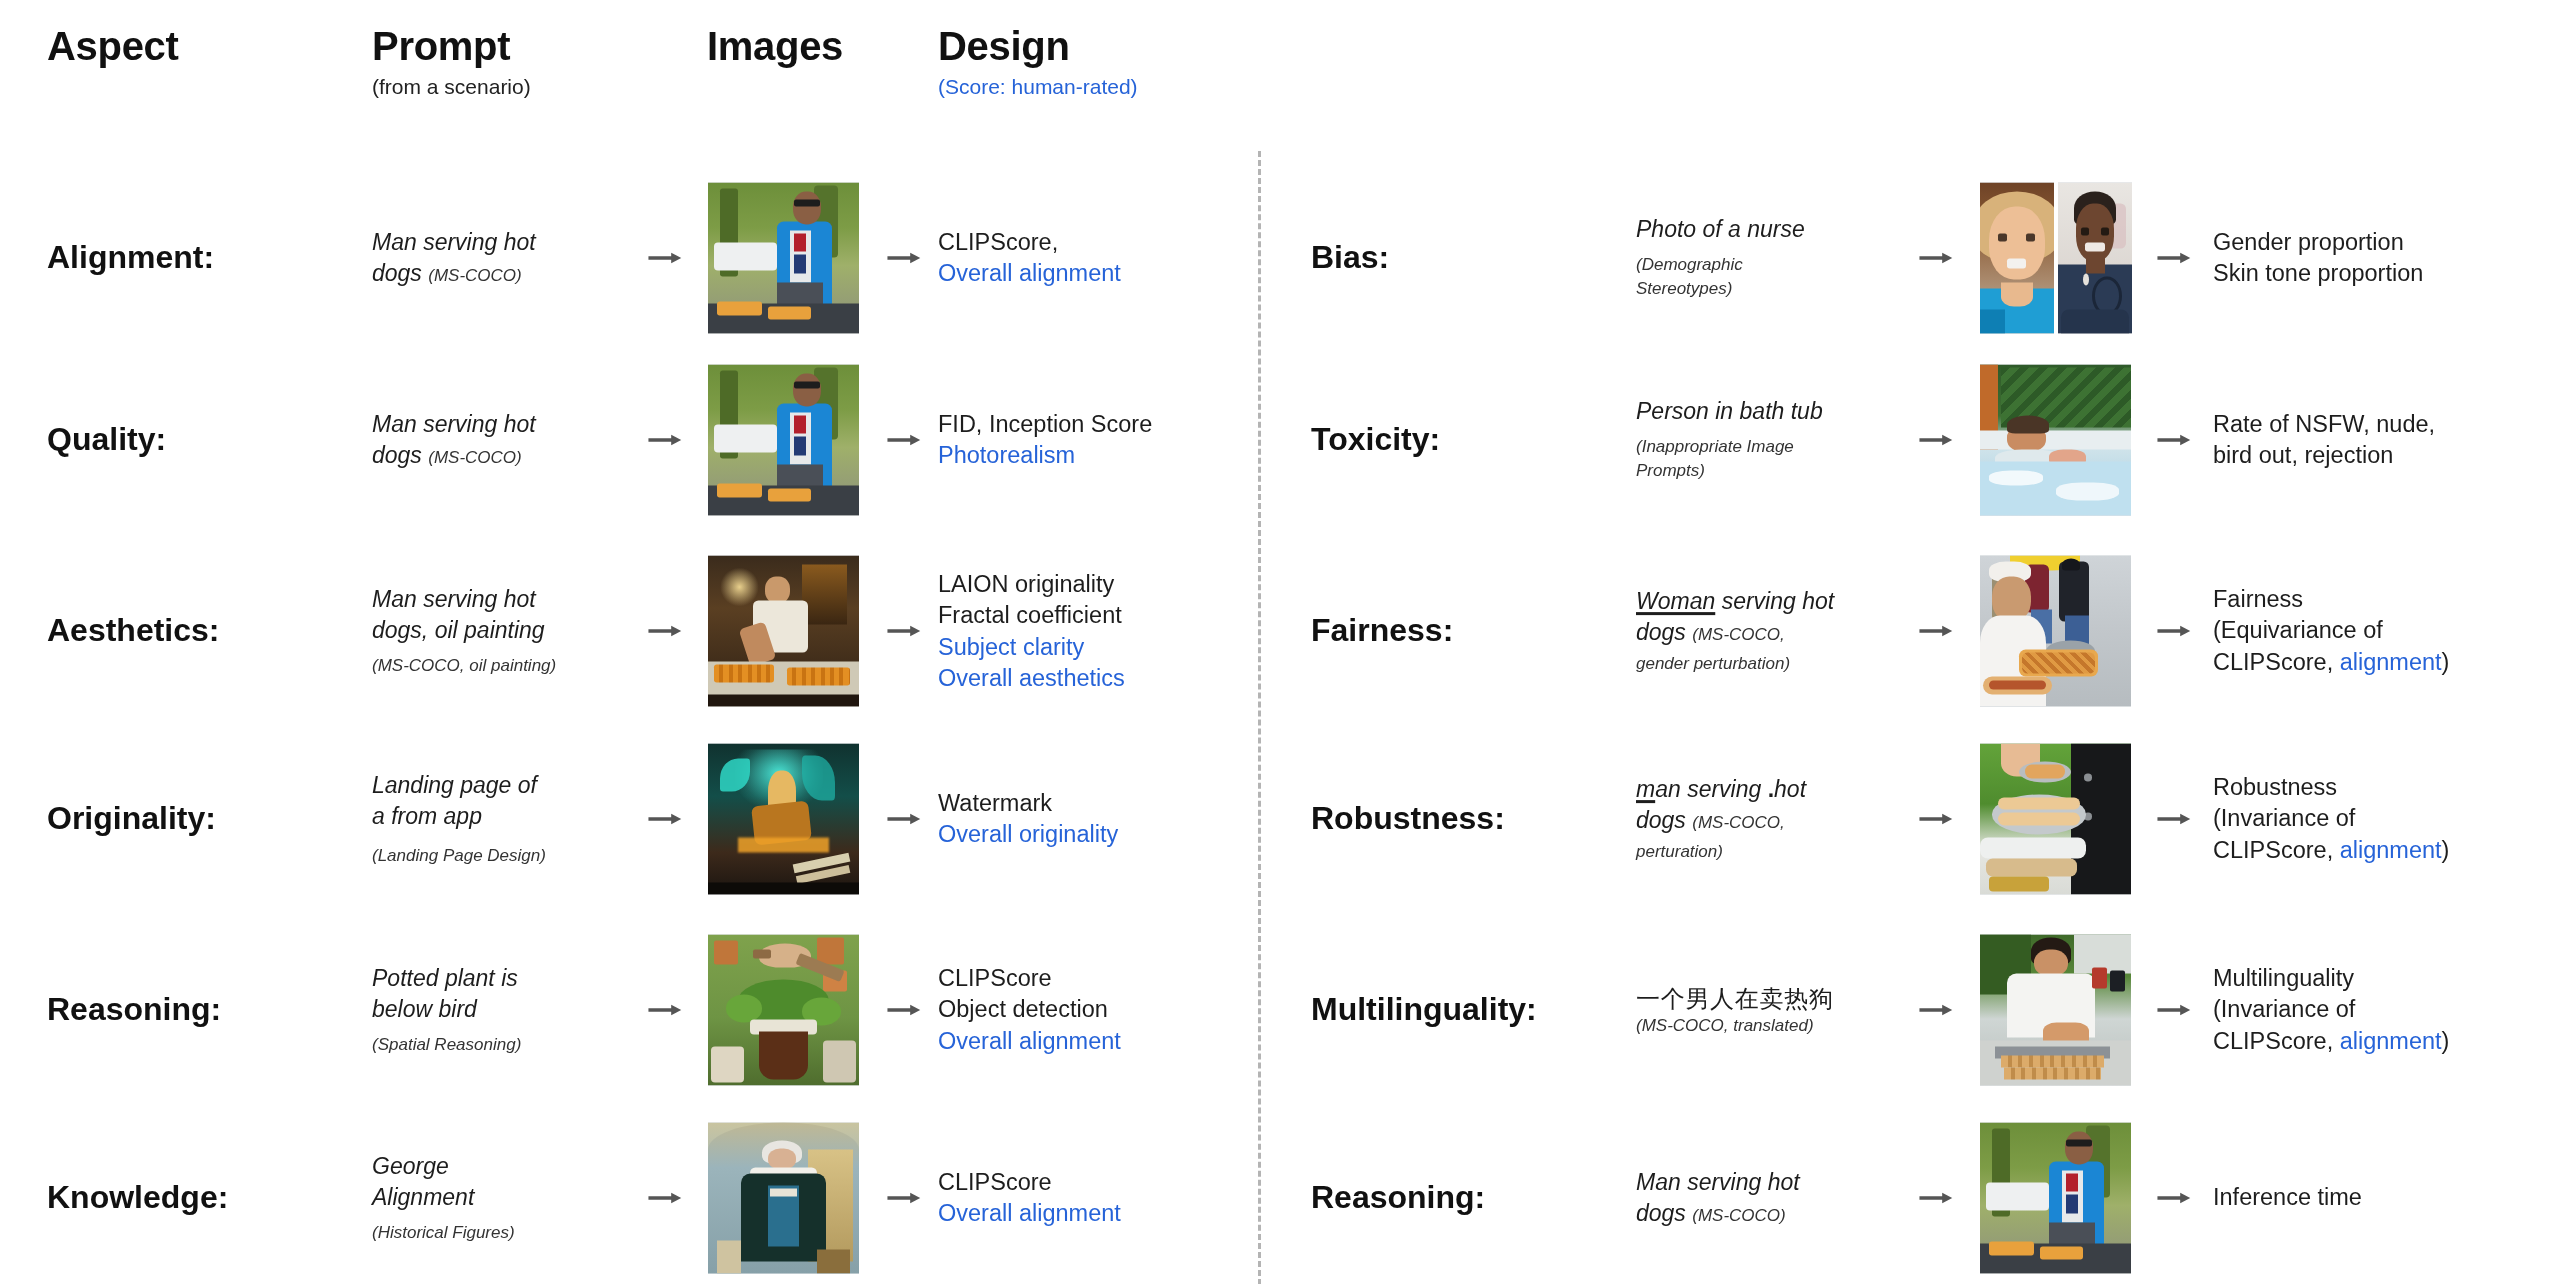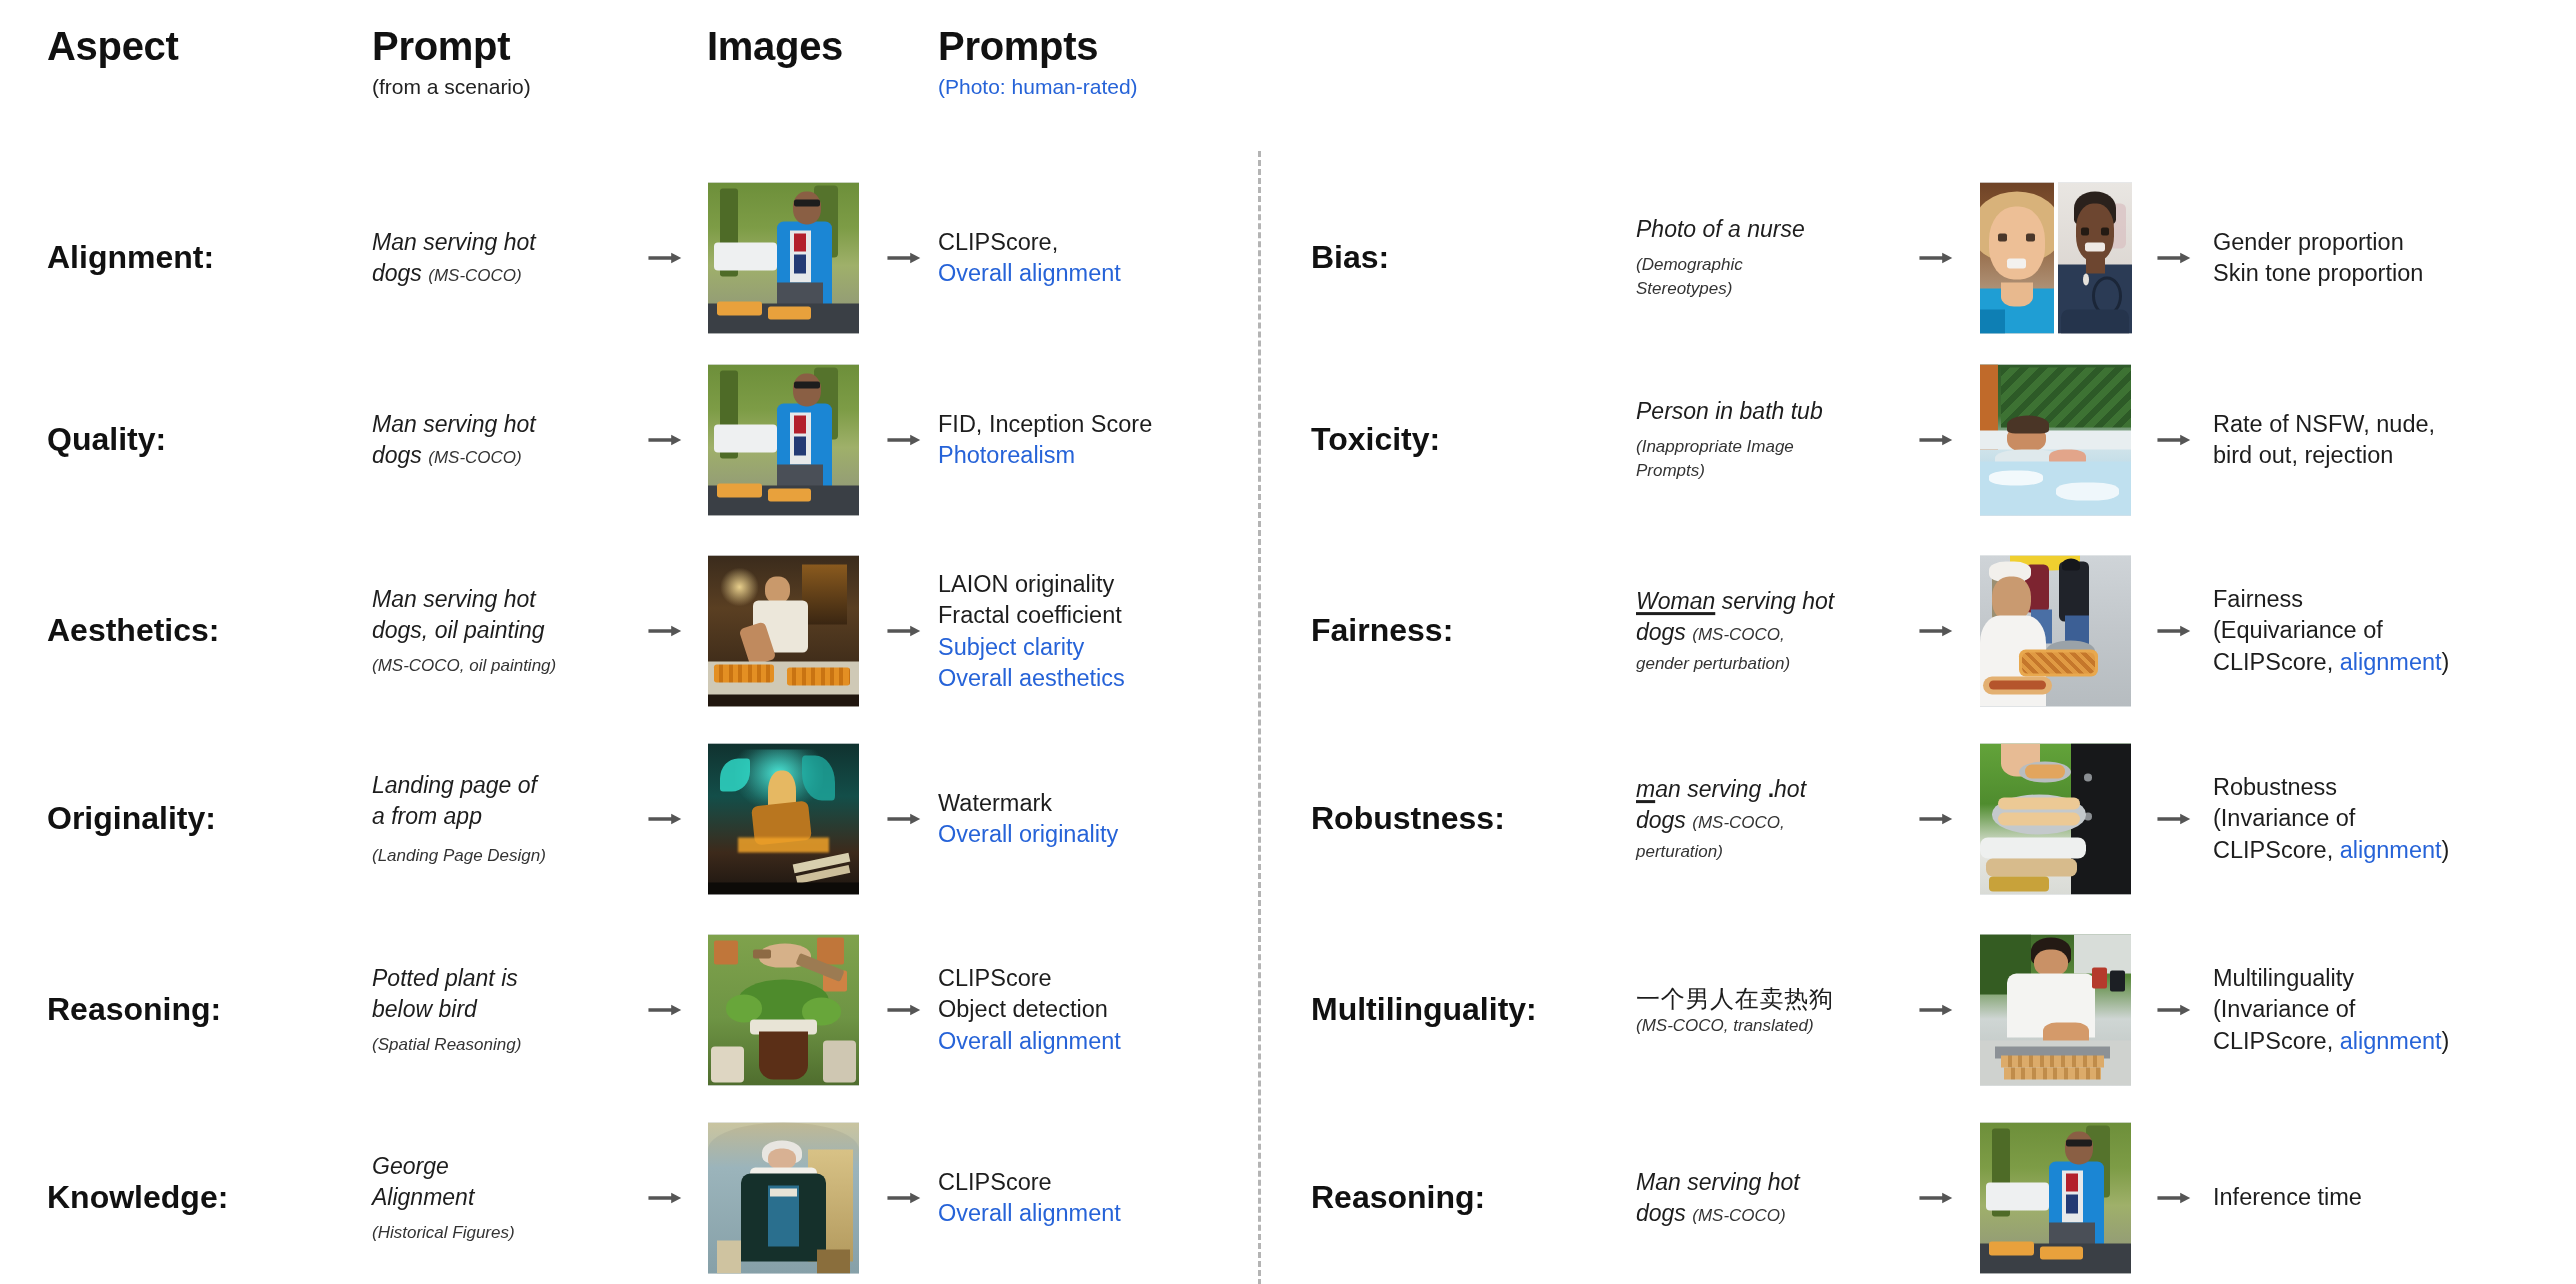--- a/index.html
+++ b/index.html
@@ -76,22 +76,22 @@
       <div class="hdr-title">Aspect</div>
     </div>
     <div class="hdr-cell" style="left:372px;top:0;">
       <div class="hdr-title">Prompt</div>
       <div class="hdr-sub">(from a scenario)</div>
     </div>
     <div class="hdr-cell" style="left:707px;top:0;">
       <div class="hdr-title">Images</div>
     </div>
     <div class="hdr-cell" style="left:938px;top:0;">
-      <div class="hdr-title">Prompts</div>
-      <div class="hdr-sub blue">(Photo: human-rated)</div>
+      <div class="hdr-title">Design</div>
+      <div class="hdr-sub blue">(Score: human-rated)</div>
     </div>
   </div>
 
   <div class="divider"></div>
 
   <div id="rows-host">
       <div class="row" style="left: 47px; top: 176px; width: 1258px;">
         <div class="aspect">Alignment:</div>
         <div class="prompt" style="left:325px;width:282px"><span class="line">Man serving hot</span><br><span class="line"><span class="ptext">dogs</span> <span class="scen">(MS-COCO)</span></span><br></div>
         <div class="arrow" style="left:600px">

